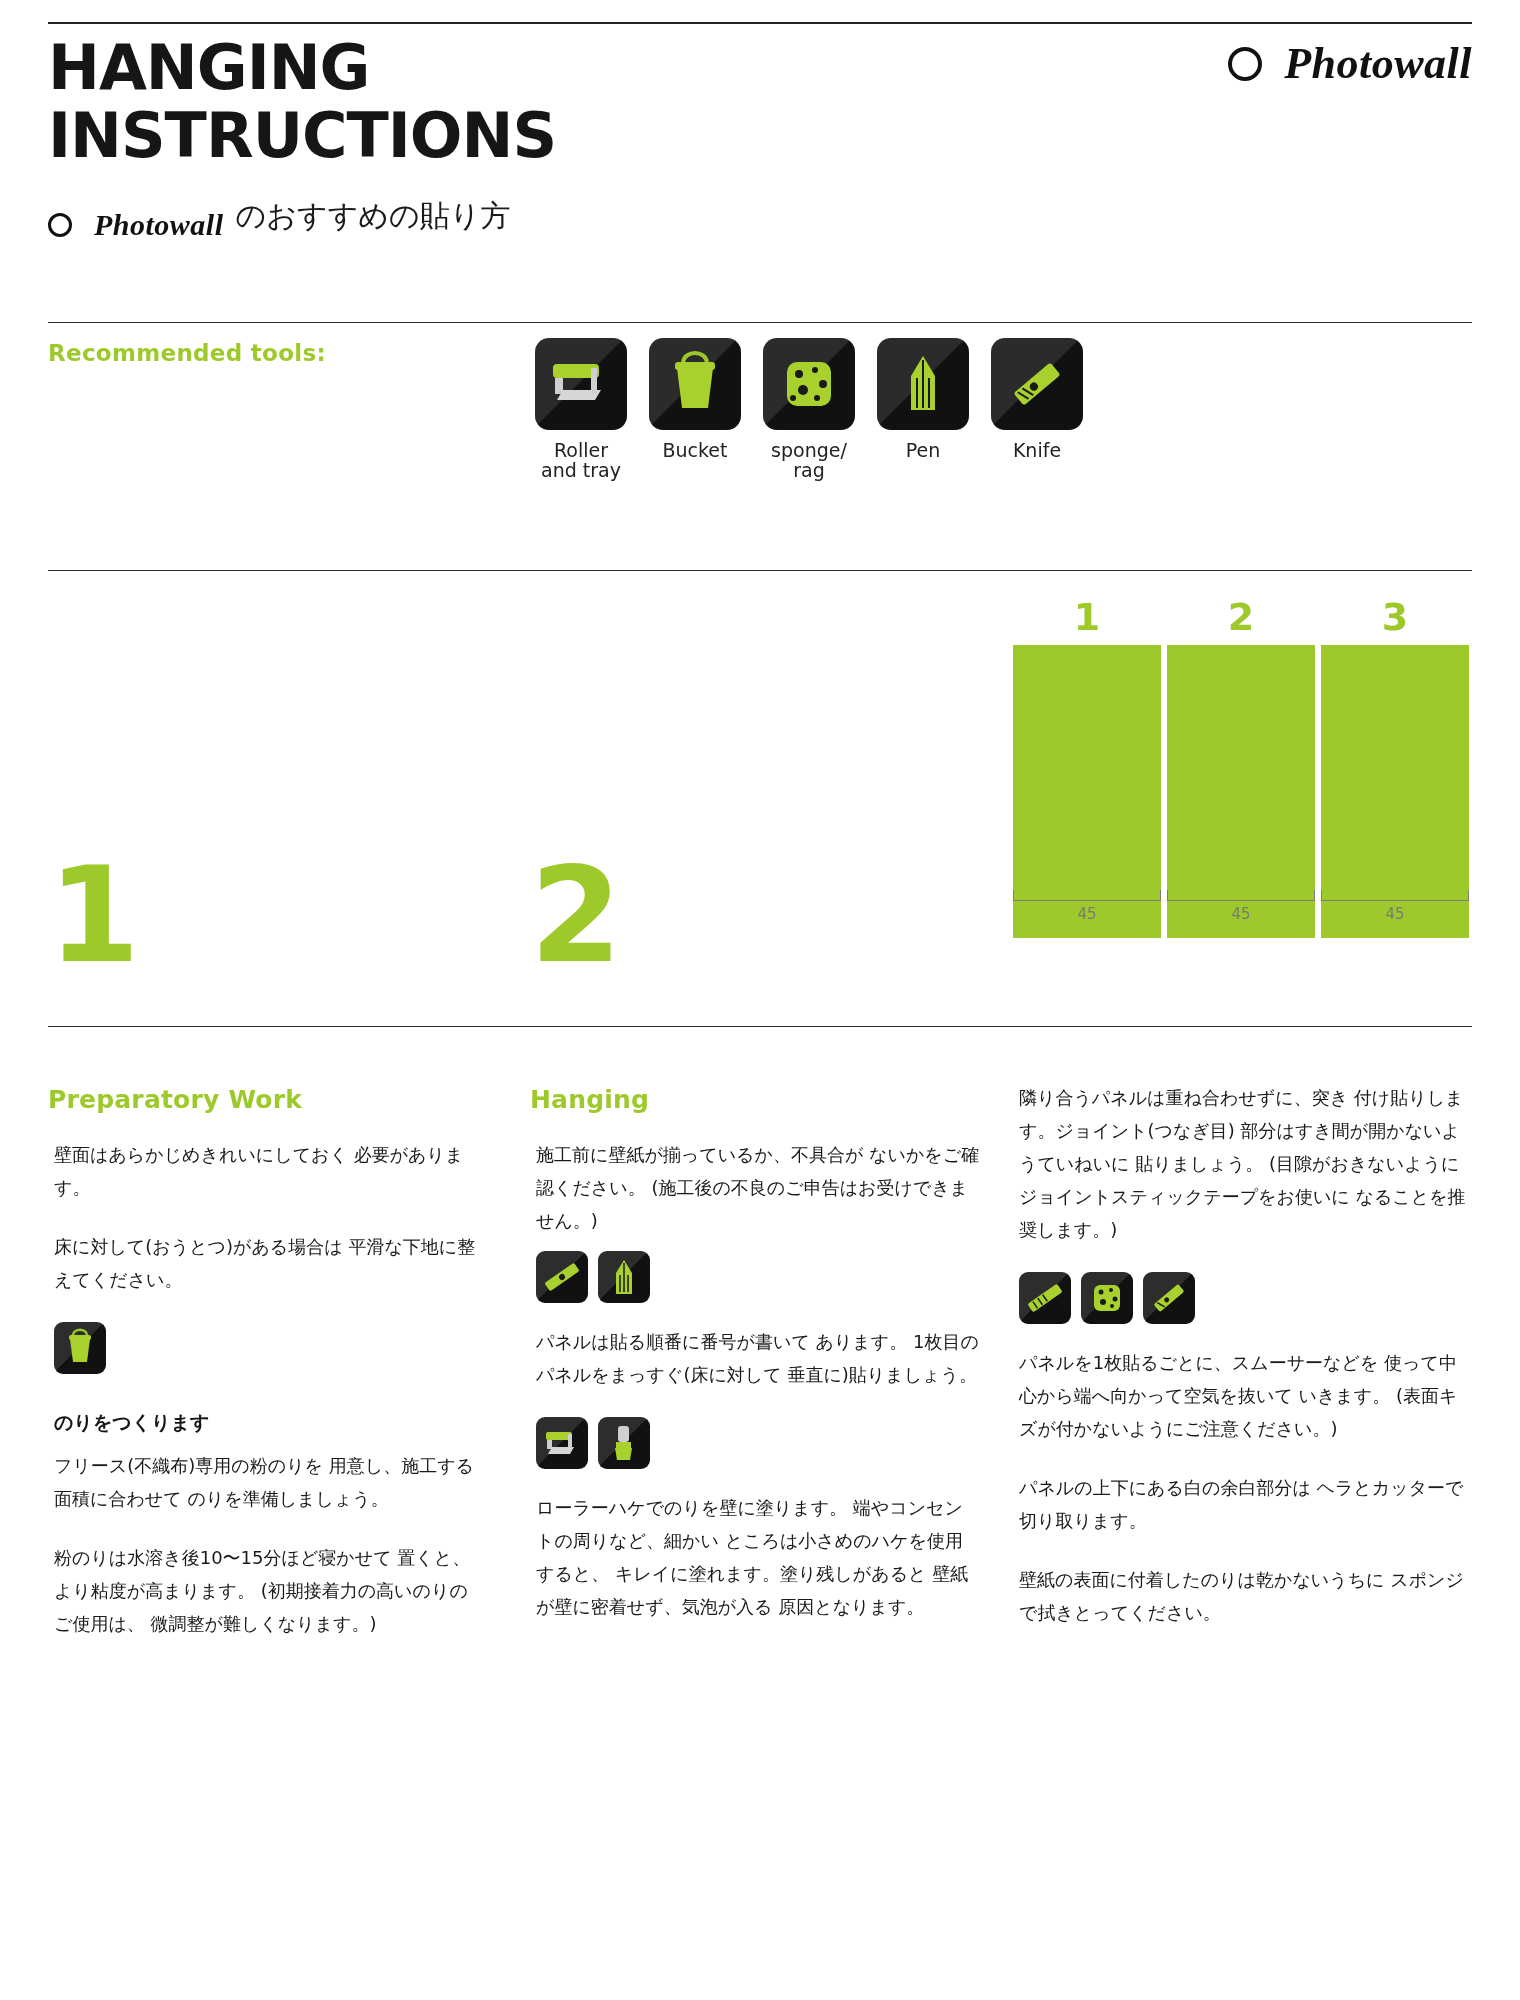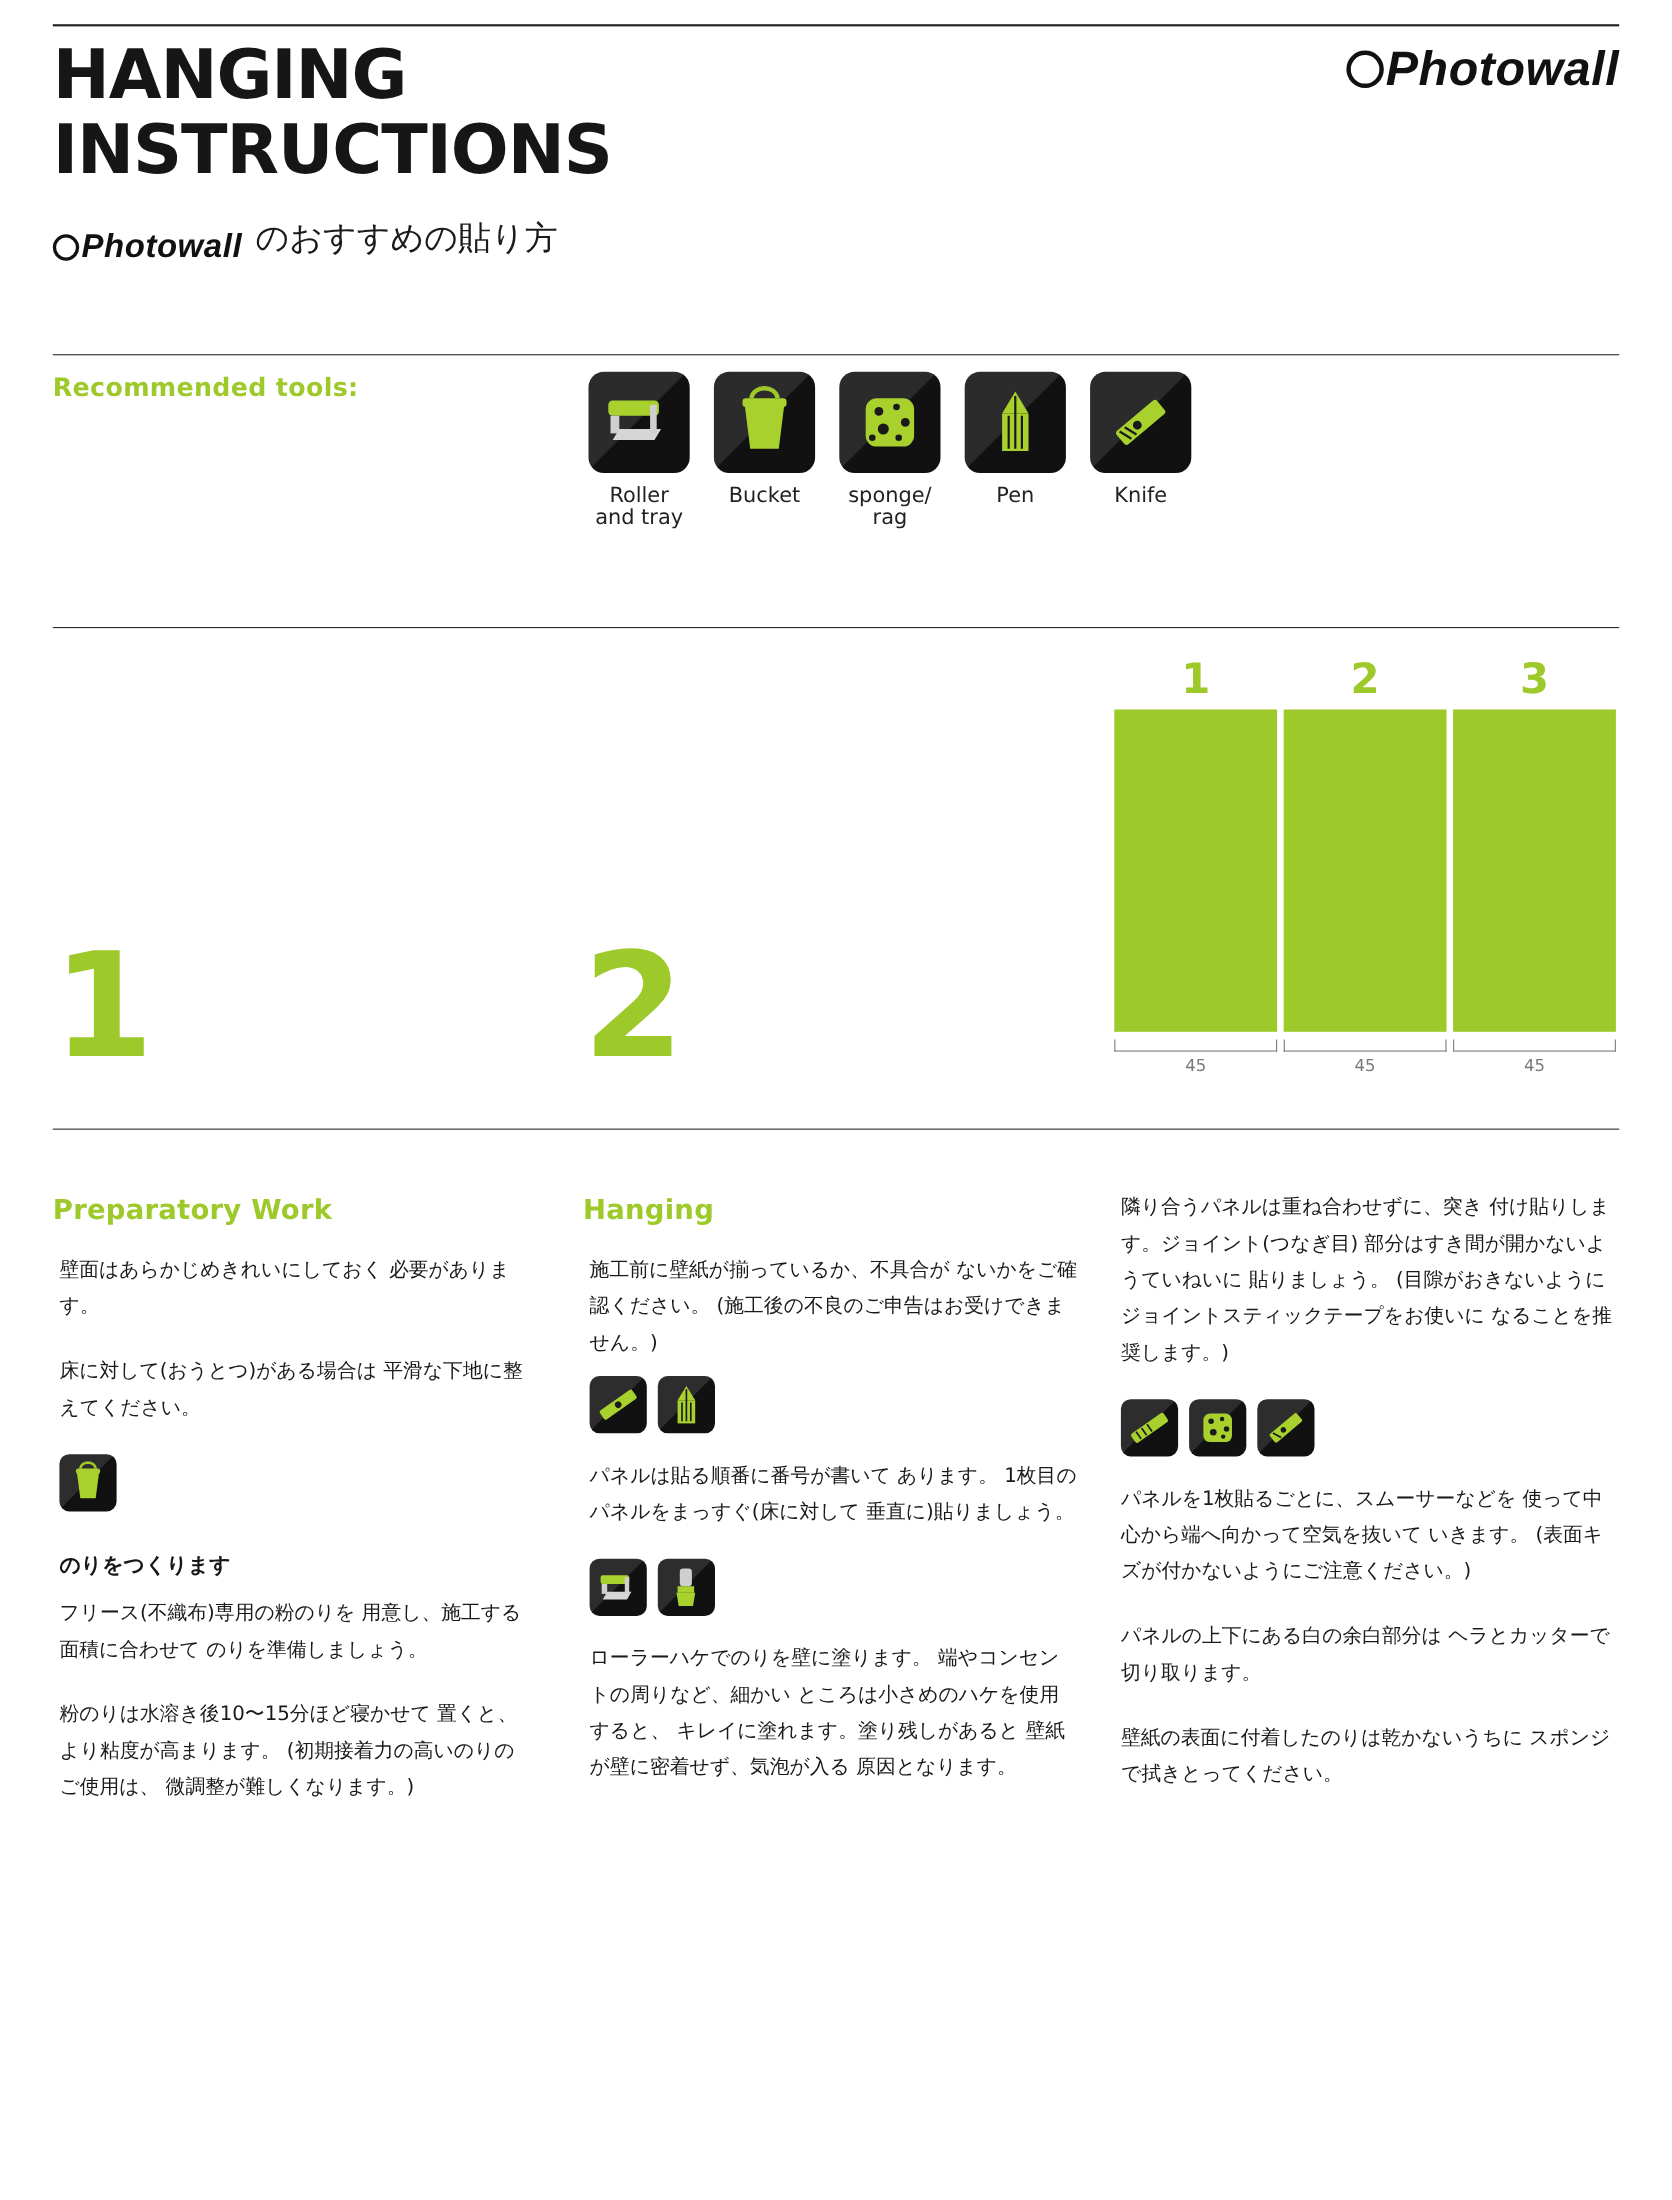--- a/index.html
+++ b/index.html
@@ -54,22 +54,22 @@
   .sub-jp {
     font-size: 30px;
     color: #1a1a1a;
     padding-bottom: 5px;
   }
 
   
   .logo {
     display: inline-flex;
     align-items: center;
-    gap: 2px;
-    font-family: Liberation Sans, sans-serif;
+    gap: 22px;
+    font-family: Liberation Serif, serif;
     font-style: italic;
     font-weight: bold;
     color: #111;
   }
   .logo .mark {
     display: inline-block;
     border: 3px solid #111;
     border-radius: 50%;
     box-sizing: border-box;
   }
@@ -185,21 +185,21 @@
   .panel-label {
     width: 148px;
     text-align: center;
     font-size: 38px;
     font-weight: bold;
     color: #9ec92a;
   }
   .panel-dims {
     position: absolute;
     left: 1013px;
-    top: 945px;
+    top: 890px;
     display: flex;
     gap: 6px;
   }
   .dim {
     width: 148px;
     text-align: center;
     position: relative;
   }
   .dim .brace {
     height: 10px;

